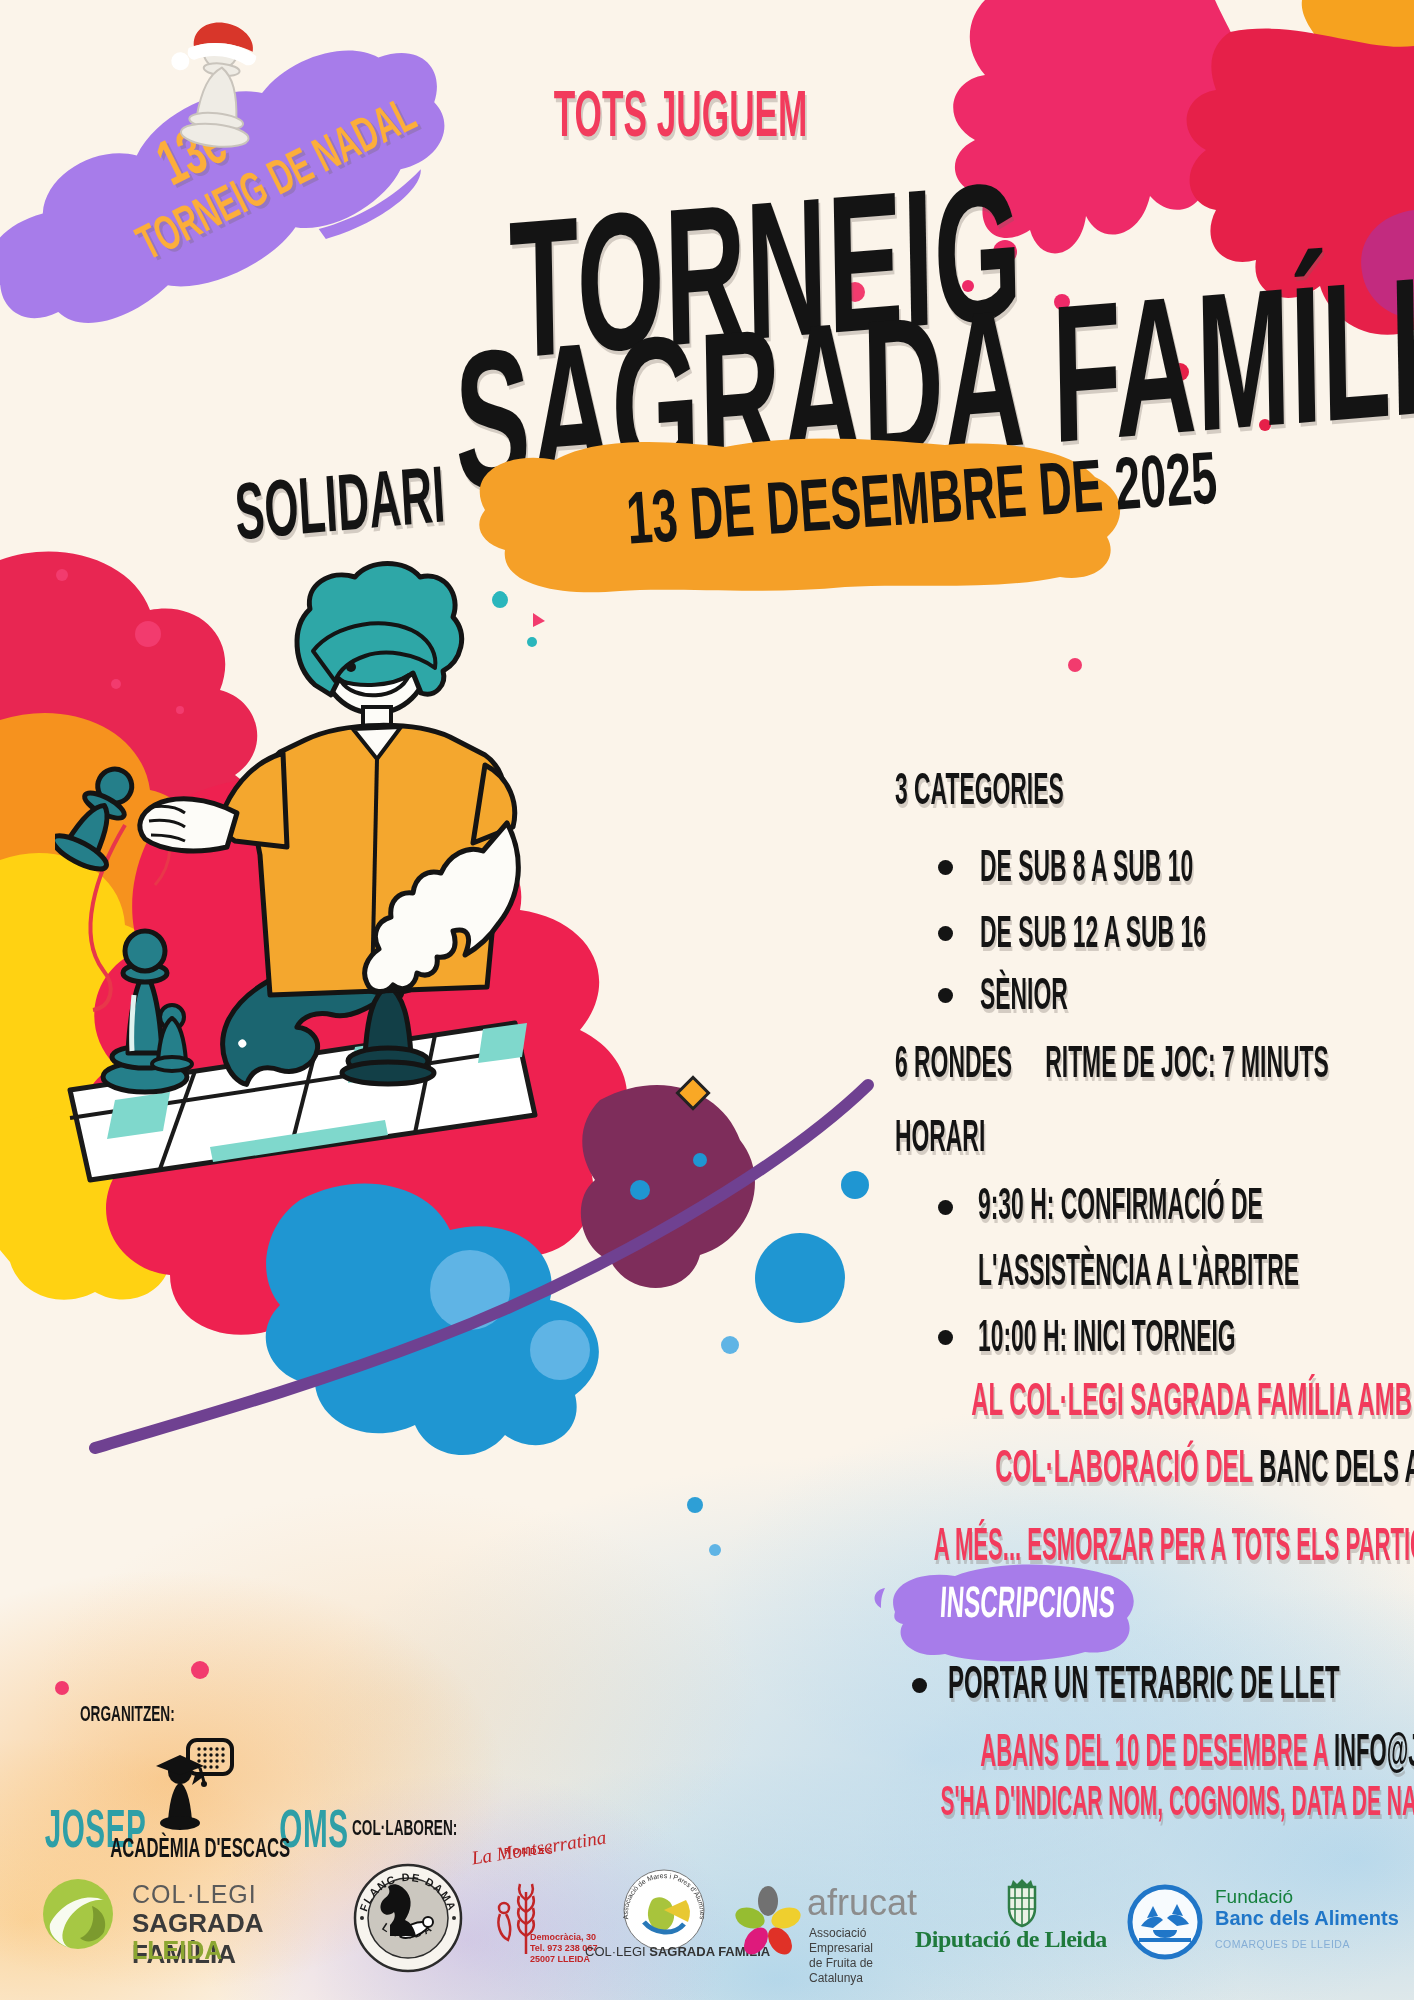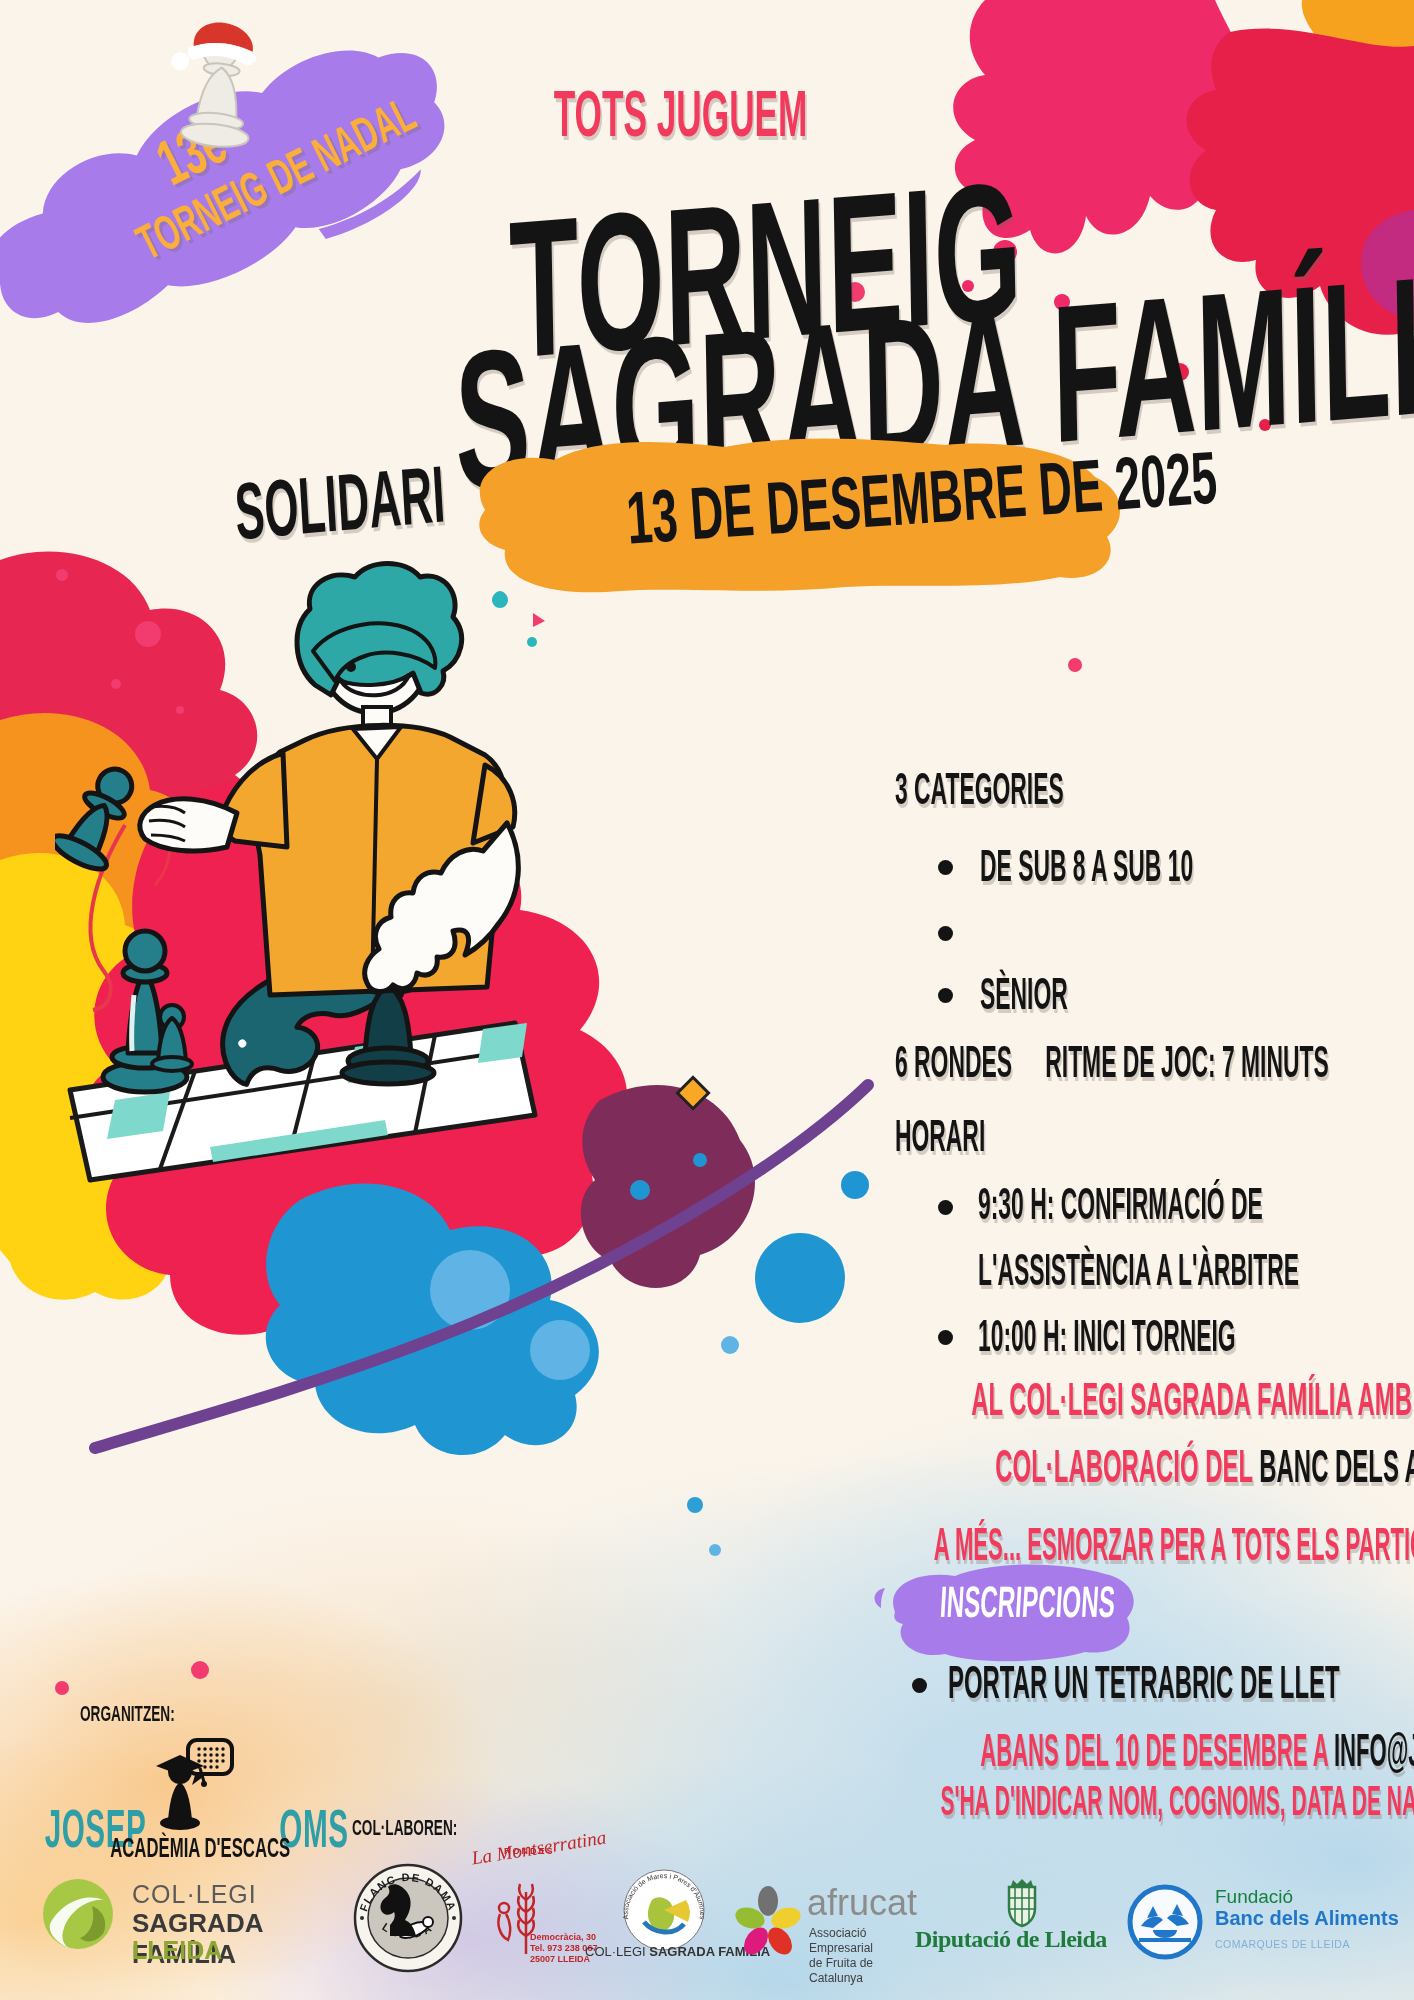--- a/index.html
+++ b/index.html
@@ -199,20 +199,23 @@
   </div>
 
   <div class="abs" style="left:895px;top:765px;">
     <span class="cond ts" style="font-size:44px;transform:scaleX(0.52);">3 CATEGORIES</span>
   </div>
   <span class="dot abs" style="left:938px;top:860px;"></span>
   <div class="abs" style="left:980px;top:842px;">
     <span class="cond ts" style="font-size:44px;transform:scaleX(0.52);">DE SUB 8 A SUB 10</span>
   </div>
   <span class="dot abs" style="left:938px;top:926px;"></span>
+  <div class="abs" style="left:980px;top:908px;">
+    <span class="cond ts" style="font-size:44px;transform:scaleX(0.52);">DE SUB 12 A SUB 16</span>
+  </div>
   <span class="dot abs" style="left:938px;top:988px;"></span>
   <div class="abs" style="left:980px;top:970px;">
     <span class="cond ts" style="font-size:44px;transform:scaleX(0.52);">SÈNIOR</span>
   </div>
 
   <div class="abs" style="left:895px;top:1038px;">
     <span class="cond ts" style="font-size:44px;transform:scaleX(0.52);">
       <span style="margin-right:64px;">6 RONDES</span><span>RITME DE JOC: 7 MINUTS</span>
     </span>
   </div>

